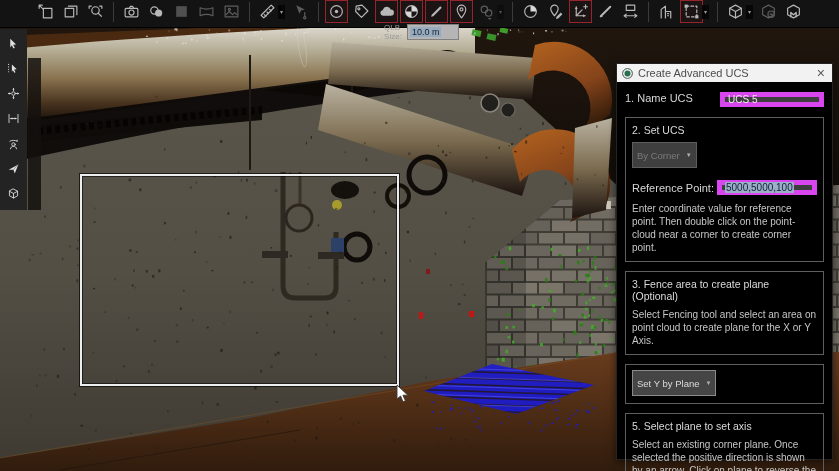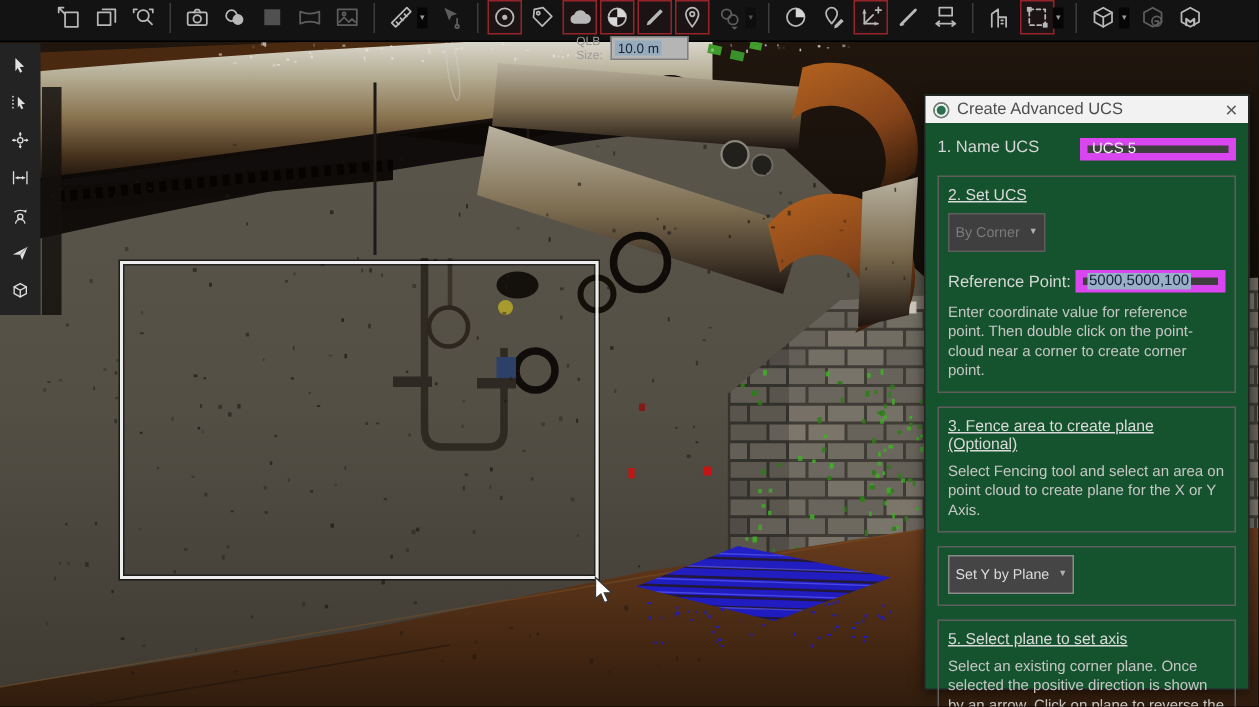--- a/index.html
+++ b/index.html
@@ -38,39 +38,39 @@
     align-items:center;justify-content:center;cursor:pointer;}
   .lb-btn svg{width:17px;height:17px;stroke:#dcdcdc;fill:none;stroke-width:1.1;
     stroke-linecap:round;stroke-linejoin:round;}
 
   
   #selection-rect{position:absolute;left:80px;top:174px;width:319px;height:212px;
     border:2px solid #ededed;box-shadow:0 0 0 1px rgba(0,0,0,.65), inset 0 0 0 1px rgba(0,0,0,.55);}
   #cursor{position:absolute;left:396px;top:384px;width:15px;height:21px;}
 
   
-  #panel{position:absolute;left:616px;top:63px;width:217px;height:397px;background:#14532d;
+  #panel{position:absolute;left:616px;top:63px;width:217px;height:397px;background:#000000;
     border:1px solid #242424;box-shadow:0 2px 8px rgba(0,0,0,.55);display:flex;flex-direction:column;}
   .panel-header{height:18px;background:#f2f2f2;display:flex;align-items:center;padding:0 5px;flex:none;}
   .hdr-icon{width:11px;height:11px;border-radius:50%;background:#2c6e50;flex:none;
     box-shadow:inset 0 0 0 1.5px #e9f1ec, inset 0 0 0 3px #2c6e50;border:1px solid #777;margin-right:5px;}
   .hdr-title{font-size:11px;color:#4d4d4d;}
   .hdr-close{margin-left:auto;background:none;border:none;color:#5a5a5a;font-size:12px;
     line-height:1;cursor:pointer;padding:0 2px;}
   .hdr-close::after{content:"×";font-size:14px;}
   .panel-body{flex:1;display:flex;flex-direction:column;padding:5px 8px 5px;}
   .row-name{display:flex;align-items:flex-start;justify-content:space-between;margin:5px 0 10px;}
   .lab{font-size:11px;color:#d6d6d6;}
   .tinput{height:15px;background:#3e3e3e;border:5px solid #d946ef;color:#ececec;
     font-size:10px;display:flex;align-items:center;padding:0 3px;cursor:text;}
   .tinput.w-name{width:104px;}
   .tinput.w-ref{width:100px;}
   .sel-text{background:#9ab0c8;color:#141e36;padding:0 1px;}
   .groupbox{border:1px solid #5e5e5e;padding:5px 6px 7px;margin-bottom:9px;}
-  .gb-title{font-size:10.5px;color:#dadada;margin:1px 0 6px;text-decoration:underline;}
+  .gb-title{font-size:10.5px;color:#dadada;margin:1px 0 6px;}
   .dselect{height:15px;background:#454545;border:1px solid #8a8a8a;color:#dcdcdc;
     font-size:9.5px;display:inline-flex;align-items:center;padding:12px 4px;cursor:pointer;max-width:100%;}
   .dselect::after{content:"▼";font-size:6px;color:#b0b0b0;margin-left:6px;}
   .dselect.disabled{color:#7b7b7b;border-color:#5d5d5d;background:#3f3f3f;cursor:default;}
   .ref-row{display:flex;align-items:center;justify-content:space-between;margin:12px 0 7px;}
   .help{font-size:10px;color:#c6c6c6;line-height:1.3;}
 </style>
 </head>
 <body>
 

